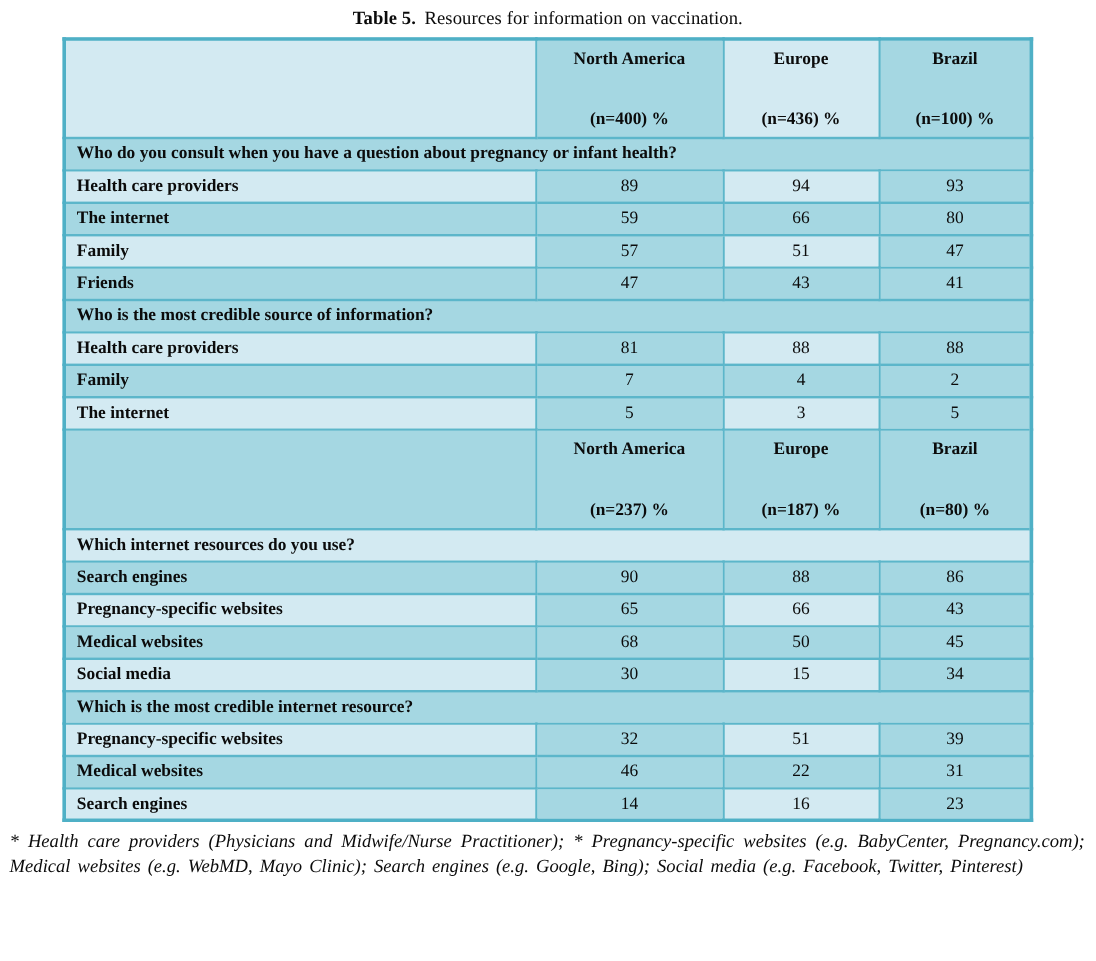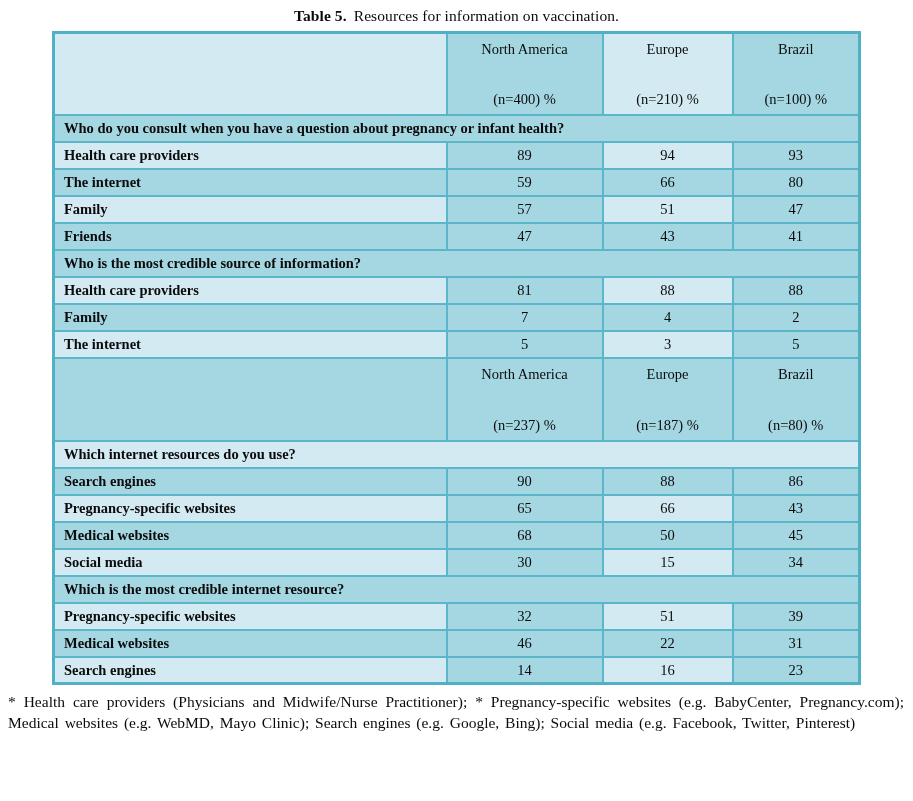--- a/index.html
+++ b/index.html
@@ -50,27 +50,28 @@
   }
   td.section {
     height: 27px;
     padding: 2px 6px 2px 9px;
     font-weight: bold;
     text-align: left;
   }
   td.hdr {
     height: 61px;
     text-align: center;
-    font-weight: normal;
+    font-weight: bold;
     padding: 0;
   }
   td.hdr .hline { padding: 8px 0 7px 0; line-height: 1.05; }
   td.hdr .hline + .hline { padding-top: 0; margin-top: 28px; }
 
   .footnote {
+    font-style: italic;
     font-size: 15.5px;
     line-height: 1.31;
     text-align: justify;
     margin: 7px 9px 0 8px;
     word-spacing: 2px;
   }
 </style>
 </head>
 <body>
 
@@ -90,21 +91,21 @@
     </colgroup>
     <tbody id="table-body">
         <tr>
           <td class="lbl lt"></td>
           <td class="hdr dk">
             <div class="hline">North America</div>
             <div class="hline">(n=400) %</div>
           </td>
           <td class="hdr lt">
             <div class="hline">Europe</div>
-            <div class="hline">(n=210) %</div>
+            <div class="hline">(n=436) %</div>
           </td>
           <td class="hdr dk">
             <div class="hline">Brazil</div>
             <div class="hline">(n=100) %</div>
           </td>
         </tr>
         <tr>
           <td colspan="4" class="section dk">Who do you consult when you have a question about pregnancy or infant health?</td>
         </tr>
         <tr>

